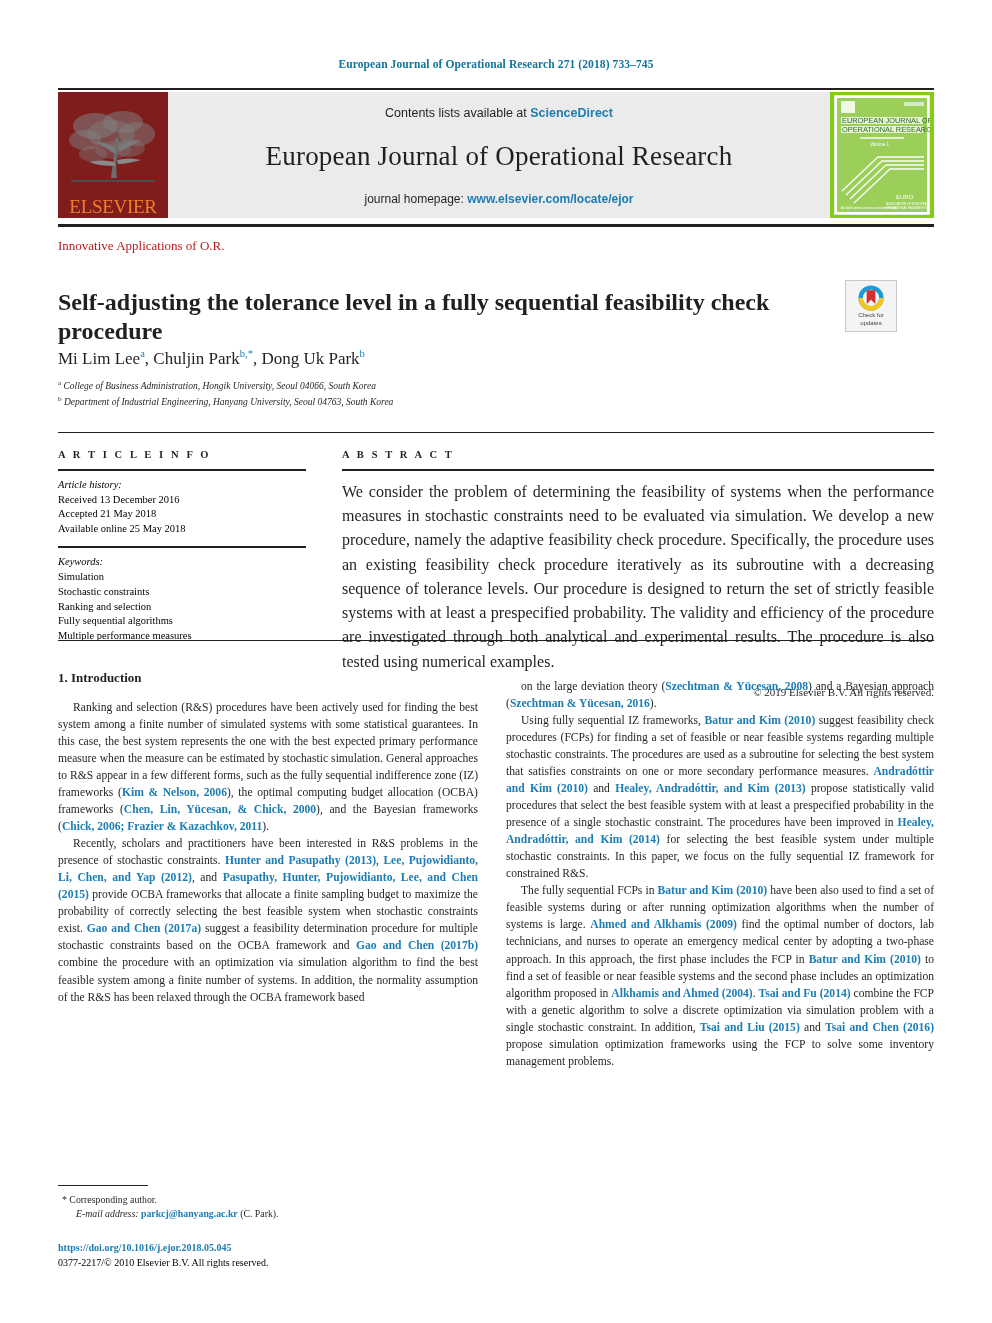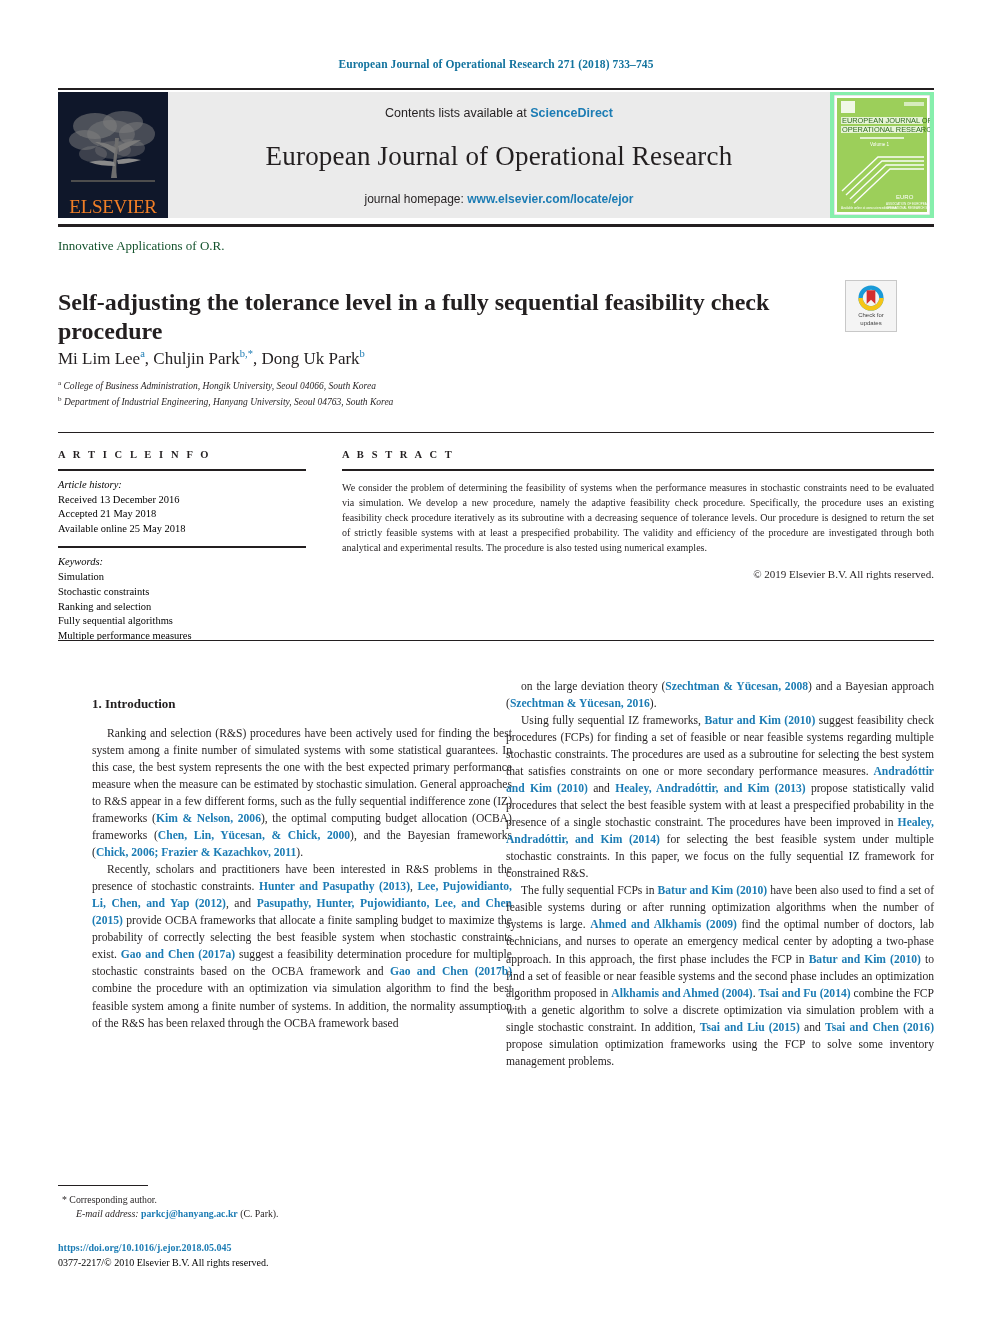--- a/index.html
+++ b/index.html
@@ -35,21 +35,21 @@
   }
   .masthead {
     position: absolute; left: 58px; top: 92px;
     width: 876px; height: 126px;
     display: flex; align-items: stretch;
   }
   .elsevier-logo {
     width: 110px; flex: 0 0 110px;
     display: flex; flex-direction: column;
     align-items: center; justify-content: flex-end;
-    padding-bottom: 2px; background: #0f172a;
+    padding-bottom: 2px; background: #7f1d1d;
   }
   .tree-wrap { width: 96px; height: 92px; }
   .elsevier-word {
     font-family: "Liberation Serif", serif;
     font-size: 19px; color: #f07e26; letter-spacing: -0.3px;
     line-height: 1; margin-top: 1px;
   }
   .masthead-center {
     flex: 1 1 auto; background: #ebebeb;
     display: flex; flex-direction: column;
@@ -64,32 +64,32 @@
     font-family: "Liberation Serif", serif;
     font-size: 27px; color: #231f20; letter-spacing: 0.2px;
   }
   .homepage-line {
     font-family: "Liberation Sans", sans-serif;
     font-size: 12px; color: #231f20;
   }
   .cover-thumb {
     width: 104px; flex: 0 0 104px;
     display: flex; align-items: center; justify-content: center;
-    background: #86efac;
+    background: #84cc16;
   }
   .masthead-rule-bot {
     position: absolute; left: 58px; top: 224px;
     width: 876px; height: 3px; background: #231f20;
   }
 
   
   .section-label {
     position: absolute; left: 58px; top: 238px;
     font-family: "Liberation Serif", serif;
-    font-size: 13px; color: #14532d;
+    font-size: 13px; color: #b91c1c;
   }
   .title {
     position: absolute; left: 58px; top: 272px;
     width: 760px;
     font-family: "Liberation Serif", serif;
     font-size: 24px; line-height: 1.22;
     color: #231f20;
   }
   .crossmark {
     position: absolute; left: 845px; top: 280px;
@@ -130,35 +130,35 @@
     font-weight: bold; font-size: 10.5px;
     letter-spacing: 2.6px; color: #231f20;
   }
   .hr-thick { height: 1.6px; background: #231f20; margin-top: 9px; }
 
   .info-block { margin-top: 7px; font-size: 10.5px; line-height: 1.42; }
   .info-block .ital { font-style: italic; }
 
   .abstract-text {
     margin-top: 9px;
-    font-size: 10px; line-height: 1.52;
+    font-size: 16px; line-height: 1.52;
     text-align: justify; color: #231f20;
     hyphens: auto;
   }
   .copyright {
     margin-top: 12px; text-align: right;
     font-size: 11px; color: #231f20;
   }
   .band-rule-bot {
     position: absolute; left: 58px; top: 640px;
     width: 876px; height: 1px; background: #231f20;
   }
 
   
-  .body-left  { position: absolute; left: 58px;  top: 696px; width: 420px; margin-left: 34px; }
+  .body-left  { position: absolute; left: 58px;  top: 670px; width: 420px; }
   .body-right { position: absolute; left: 506px; top: 678px; width: 428px; }
 
   .sec-title {
     font-family: "Liberation Serif", serif;
     font-weight: bold; font-size: 13px;
     color: #231f20; margin: 0 0 13px 0;
   }
   .para {
     font-size: 11.6px; line-height: 1.47;
     text-align: justify; color: #231f20;

